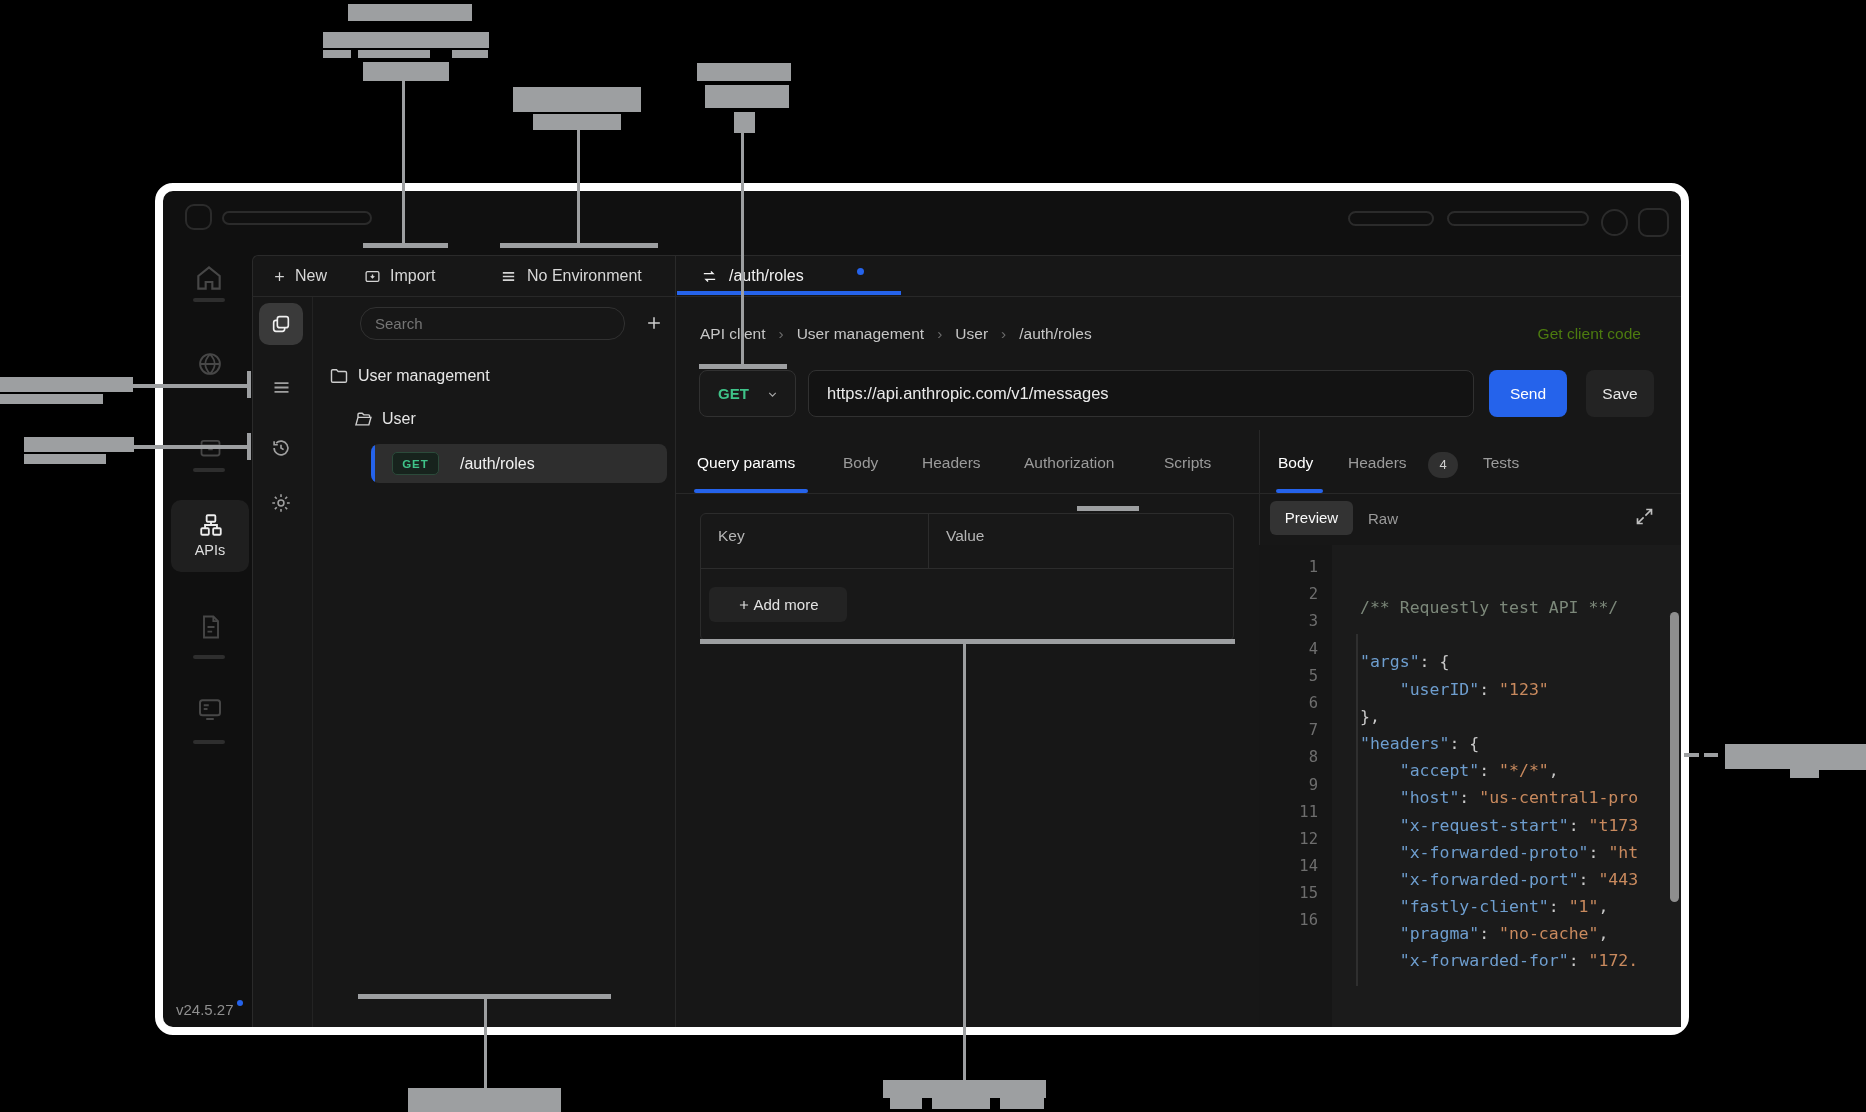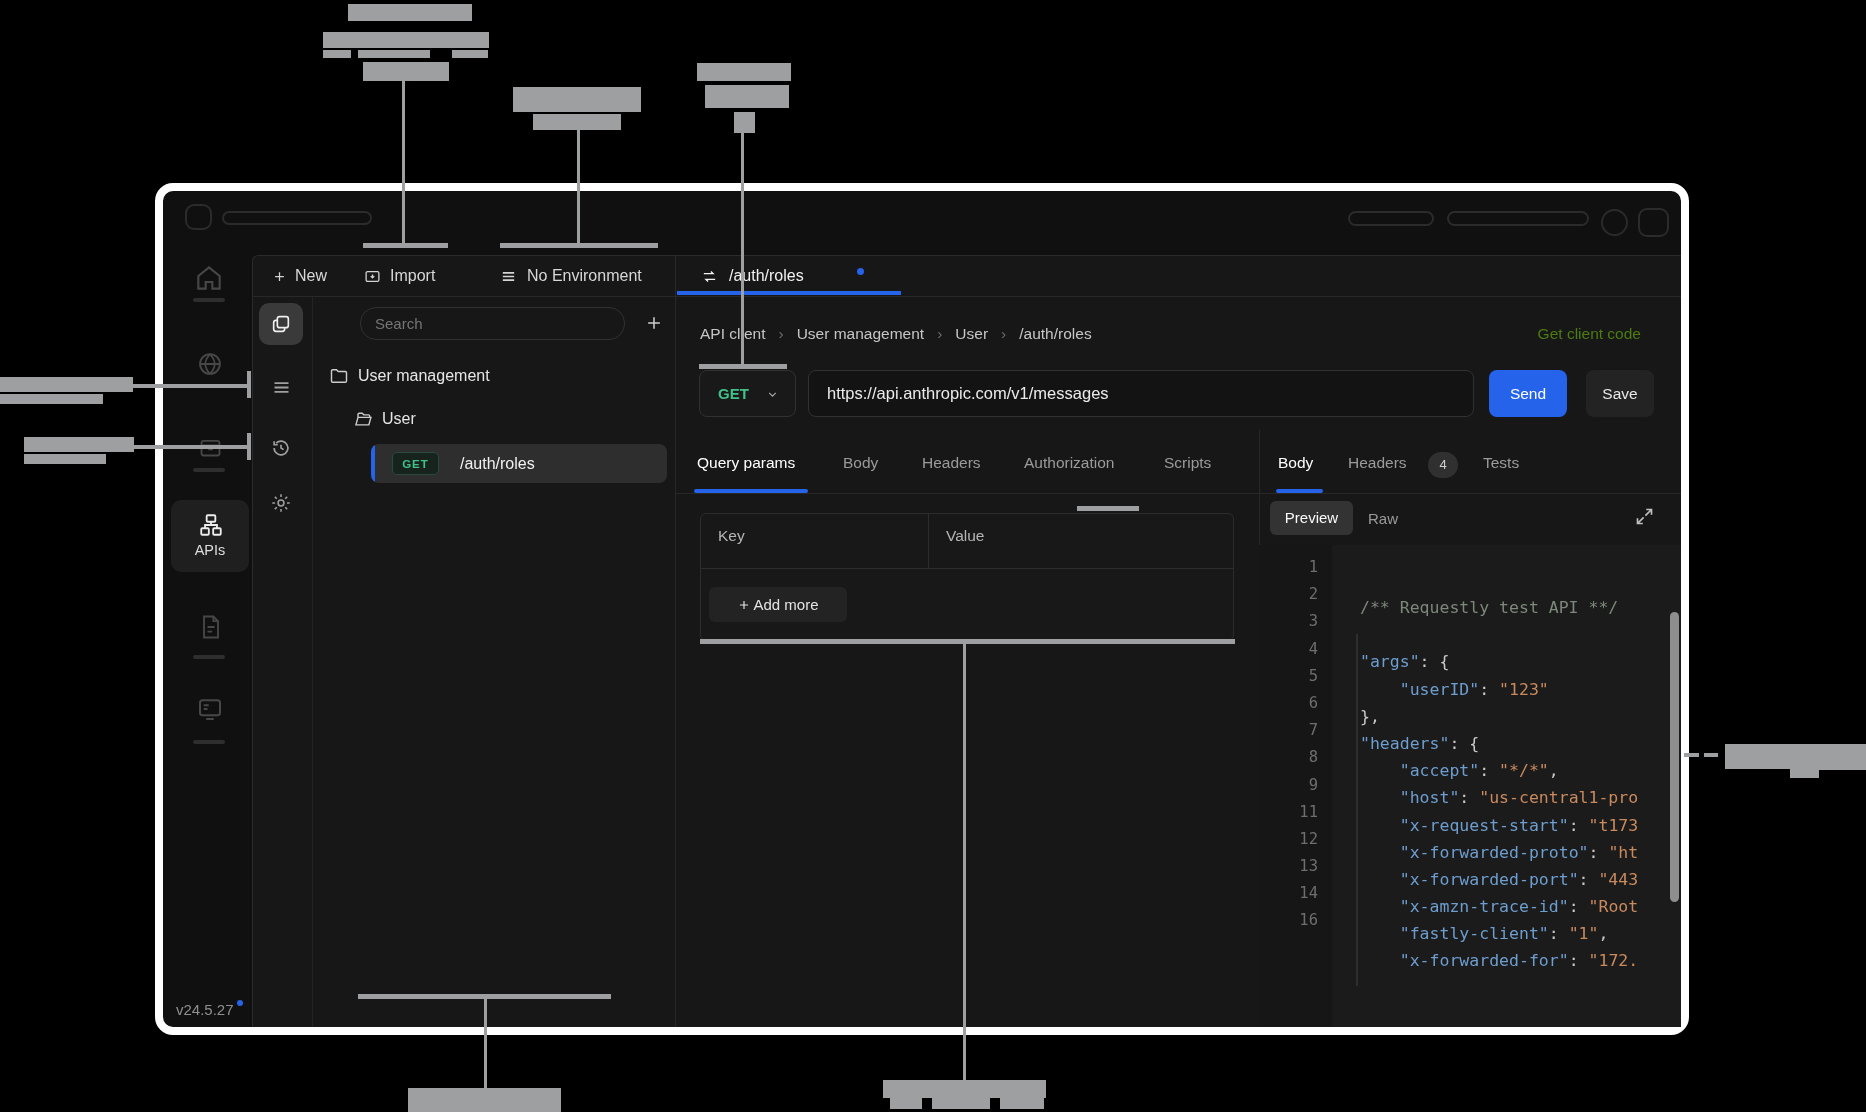--- a/index.html
+++ b/index.html
@@ -251,22 +251,22 @@
         <div class="code-line"><span class="ln">2</span><span class="tx"></span></div>
         <div class="code-line"><span class="ln">3</span><span class="tx"><span class="tok-k">"args"</span><span class="tok-p">: {</span></span></div>
         <div class="code-line"><span class="ln">4</span><span class="tx"><span class="tok-p">    </span><span class="tok-k">"userID"</span><span class="tok-p">: </span><span class="tok-s">"123"</span></span></div>
         <div class="code-line"><span class="ln">5</span><span class="tx"><span class="tok-p">},</span></span></div>
         <div class="code-line"><span class="ln">6</span><span class="tx"><span class="tok-k">"headers"</span><span class="tok-p">: {</span></span></div>
         <div class="code-line"><span class="ln">7</span><span class="tx"><span class="tok-p">    </span><span class="tok-k">"accept"</span><span class="tok-p">: </span><span class="tok-s">"*/*"</span><span class="tok-p">,</span></span></div>
         <div class="code-line"><span class="ln">8</span><span class="tx"><span class="tok-p">    </span><span class="tok-k">"host"</span><span class="tok-p">: </span><span class="tok-s">"us-central1-pro</span></span></div>
         <div class="code-line"><span class="ln">9</span><span class="tx"><span class="tok-p">    </span><span class="tok-k">"x-request-start"</span><span class="tok-p">: </span><span class="tok-s">"t173</span></span></div>
         <div class="code-line"><span class="ln">11</span><span class="tx"><span class="tok-p">    </span><span class="tok-k">"x-forwarded-proto"</span><span class="tok-p">: </span><span class="tok-s">"ht</span></span></div>
         <div class="code-line"><span class="ln">12</span><span class="tx"><span class="tok-p">    </span><span class="tok-k">"x-forwarded-port"</span><span class="tok-p">: </span><span class="tok-s">"443</span></span></div>
-        <div class="code-line"><span class="ln">13</span><span class="tx"><span class="tok-p">    </span><span class="tok-k">"x-amzn-trace-id"</span><span class="tok-p">: </span><span class="tok-s">"Root</span></span></div>
         <div class="code-line"><span class="ln">14</span><span class="tx"><span class="tok-p">    </span><span class="tok-k">"fastly-client"</span><span class="tok-p">: </span><span class="tok-s">"1"</span><span class="tok-p">,</span></span></div>
+        <div class="code-line"><span class="ln">15</span><span class="tx"><span class="tok-p">    </span><span class="tok-k">"pragma"</span><span class="tok-p">: </span><span class="tok-s">"no-cache"</span><span class="tok-p">,</span></span></div>
         <div class="code-line"><span class="ln">16</span><span class="tx"><span class="tok-p">    </span><span class="tok-k">"x-forwarded-for"</span><span class="tok-p">: </span><span class="tok-s">"172.</span></span></div>
       </div>
   </div>
   <div class="abs" style="left:1670px;top:612px;width:9px;height:290px;border-radius:5px;background:#8e8e8e;"></div>
 
   <div class="redact abs" style="left:348px;top:4px;width:124px;height:17px;"></div>
   <div class="redact abs" style="left:323px;top:32px;width:166px;height:16px;"></div>
   <div class="redact abs" style="left:323px;top:50px;width:28px;height:8px;"></div>
   <div class="redact abs" style="left:358px;top:50px;width:72px;height:8px;"></div>
   <div class="redact abs" style="left:452px;top:50px;width:36px;height:8px;"></div>

